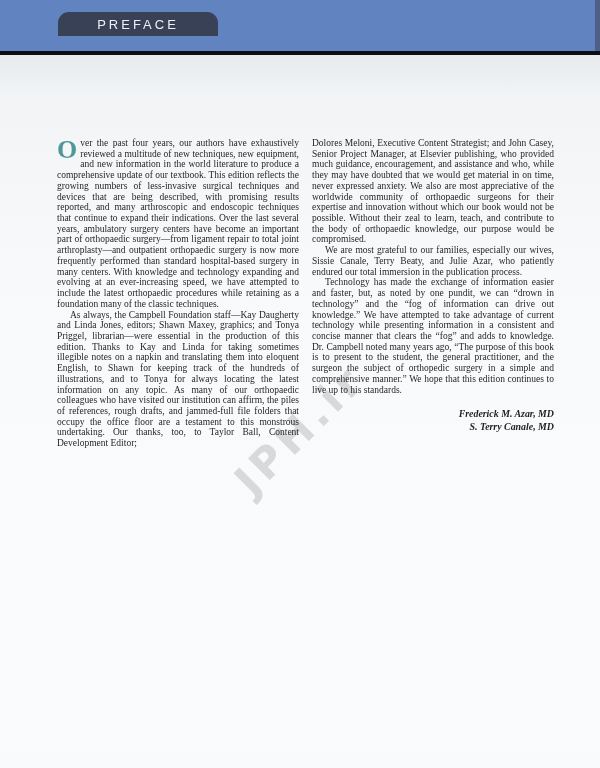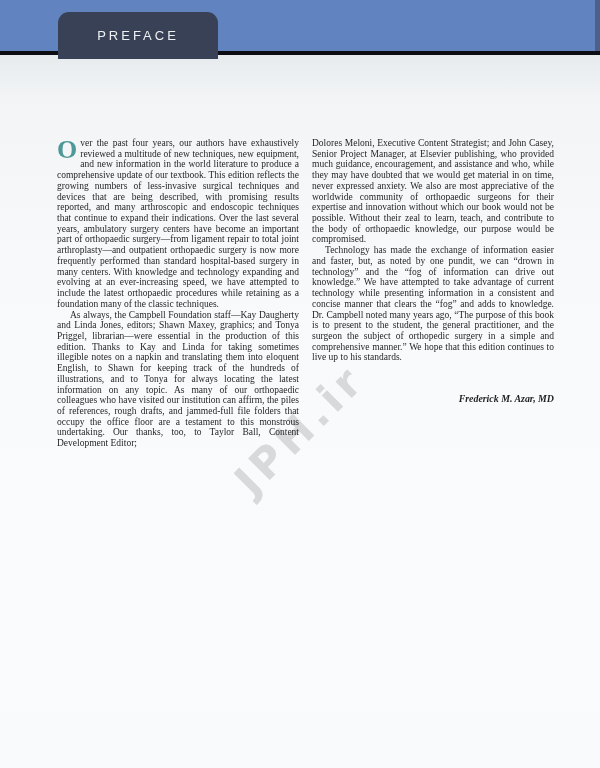--- a/index.html
+++ b/index.html
@@ -5,21 +5,21 @@
   html,body{margin:0;padding:0;}
   body{
     width:600px;height:768px;position:relative;overflow:hidden;
     background:#ffffff;
     font-family:"Liberation Serif","DejaVu Serif",serif;
   }
   
   .band{position:absolute;top:0;left:0;width:600px;height:51px;background:#6184c1;}
   .band-edge{position:absolute;top:0;right:0;width:5px;height:51px;background:#4e6089;}
   .tab{
-    position:absolute;left:58px;top:12px;width:160px;height:47px;
+    position:absolute;left:58px;top:12px;width:160px;height:24px;
     background:#394157;border-radius:11px 11px 0 0;
     display:flex;align-items:center;justify-content:center;z-index:3;
   }
   .tab-label{
     color:#eef0f3;font-family:"Liberation Sans","DejaVu Sans",sans-serif;
     font-size:13px;letter-spacing:3px;font-weight:400;
   }
   .rule{position:absolute;top:51px;left:0;width:600px;height:4px;background:#0c0e13;z-index:2;}
   
   .page{
@@ -38,21 +38,21 @@
     position:absolute;left:57px;top:83px;width:497px;
     display:flex;gap:13px;z-index:2;
   }
   .col{width:242px;color:#1f2023;font-size:9.5px;line-height:10.72px;text-align:justify;}
   .para{margin:0;}
   .para.indent{text-indent:13px;}
   .dropcap{
     float:left;font-size:26px;line-height:21px;font-weight:bold;
     color:#4f9898;margin:1px 3px 0 0;
   }
-  .signatures{margin-top:30px;text-align:right;}
+  .signatures{margin-top:13px;text-align:right;}
   .sig-line{
     font-style:italic;font-weight:bold;font-size:9.9px;line-height:12.6px;color:#1f2023;
   }
 </style>
 </head>
 <body>
 
 <div class="band">
   <div class="band-edge"></div>
 </div>
@@ -69,21 +69,23 @@
 
   <div class="columns">
 
     <div class="col">
       <p class="para"><span class="dropcap">O</span><span>ver the past four years, our authors have exhaustively reviewed a multitude of new techniques, new equipment, and new information in the world literature to produce a comprehensive update of our textbook. This edition reflects the growing numbers of less-invasive surgical techniques and devices that are being described, with promising results reported, and many arthroscopic and endoscopic techniques that continue to expand their indications. Over the last several years, ambulatory surgery centers have become an important part of orthopaedic surgery—from ligament repair to total joint arthroplasty—and outpatient orthopaedic surgery is now more frequently performed than standard hospital-based surgery in many centers. With knowledge and technology expanding and evolving at an ever-increasing speed, we have attempted to include the latest orthopaedic procedures while retaining as a foundation many of the classic techniques.</span></p>
       <p class="para indent">As always, the Campbell Foundation staff—Kay Daugherty and Linda Jones, editors; Shawn Maxey, graphics; and Tonya Priggel, librarian—were essential in the production of this edition. Thanks to Kay and Linda for taking sometimes illegible notes on a napkin and translating them into eloquent English, to Shawn for keeping track of the hundreds of illustrations, and to Tonya for always locating the latest information on any topic. As many of our orthopaedic colleagues who have visited our institution can affirm, the piles of references, rough drafts, and jammed-full file folders that occupy the office floor are a testament to this monstrous undertaking. Our thanks, too, to Taylor Ball, Content Development Editor;</p>
     </div>
 
     <div class="col">
       <p class="para">Dolores Meloni, Executive Content Strategist; and John Casey, Senior Project Manager, at Elsevier publishing, who provided much guidance, encouragement, and assistance and who, while they may have doubted that we would get material in on time, never expressed anxiety. We also are most appreciative of the worldwide community of orthopaedic surgeons for their expertise and innovation without which our book would not be possible. Without their zeal to learn, teach, and contribute to the body of orthopaedic knowledge, our purpose would be compromised.</p>
+      <p class="para indent">We are most grateful to our families, especially our wives, Sissie Canale, Terry Beaty, and Julie Azar, who patiently endured our total immersion in the publication process.</p>
       <p class="para indent">Technology has made the exchange of information easier and faster, but, as noted by one pundit, we can “drown in technology” and the “fog of information can drive out knowledge.” We have attempted to take advantage of current technology while presenting information in a consistent and concise manner that clears the “fog” and adds to knowledge. Dr. Campbell noted many years ago, “The purpose of this book is to present to the student, the general practitioner, and the surgeon the subject of orthopedic surgery in a simple and comprehensive manner.” We hope that this edition continues to live up to his standards.</p>
       <div class="signatures">
         <div class="sig-line">Frederick M. Azar, MD</div>
+        <div class="sig-line">S. Terry Canale, MD</div>
       </div>
     </div>
 
   </div>
 
 </div>
 
 </body></html>

